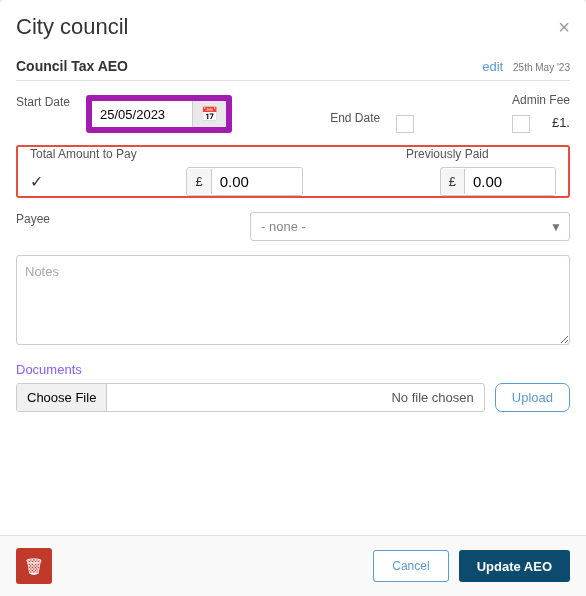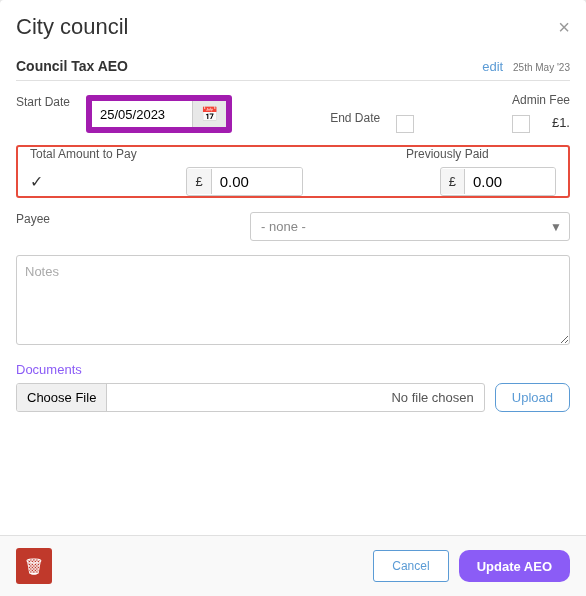--- a/index.html
+++ b/index.html
@@ -288,25 +288,25 @@
     .cancel-btn {
       background: #fff;
       border: 1px solid #5b9bd5;
       color: #5b9bd5;
       padding: 8px 18px;
       border-radius: 3px;
       font-size: 12px;
       cursor: pointer;
     }
     .update-btn {
-      background: #8b5cf6;
+      background: #0c4a6e;
       border: none;
       color: #fff;
       padding: 8px 18px;
-      border-radius: 10px;
+      border-radius: 3px;
       font-size: 13px;
       cursor: pointer;
       font-weight: bold;
     }
     .payee-section-full {
       display: flex;
       flex-direction: row;
       gap: 4px;
       margin-bottom: 14px;
     }

